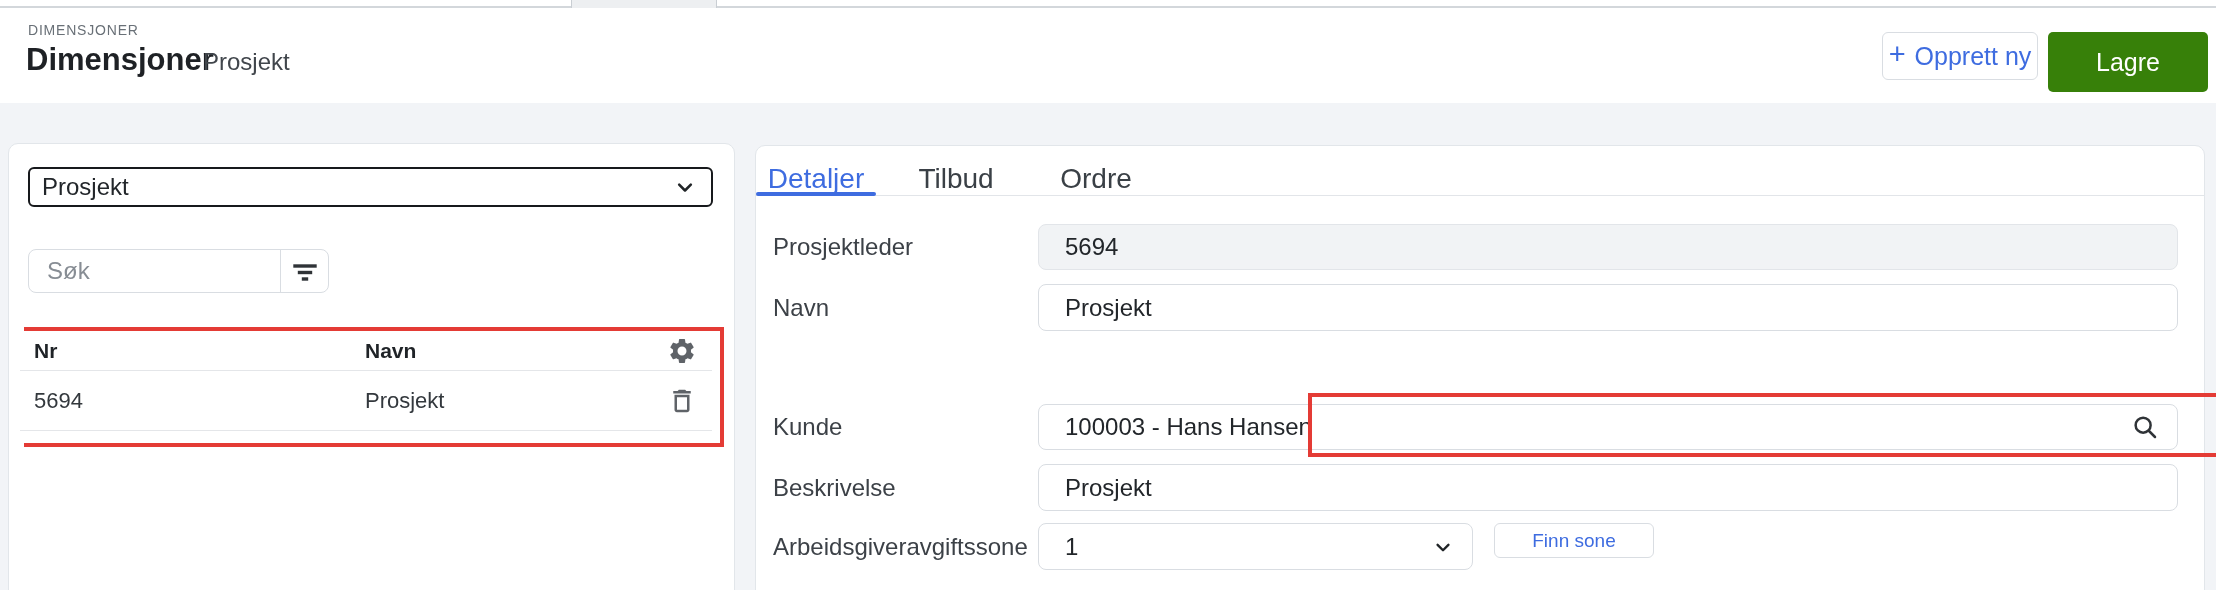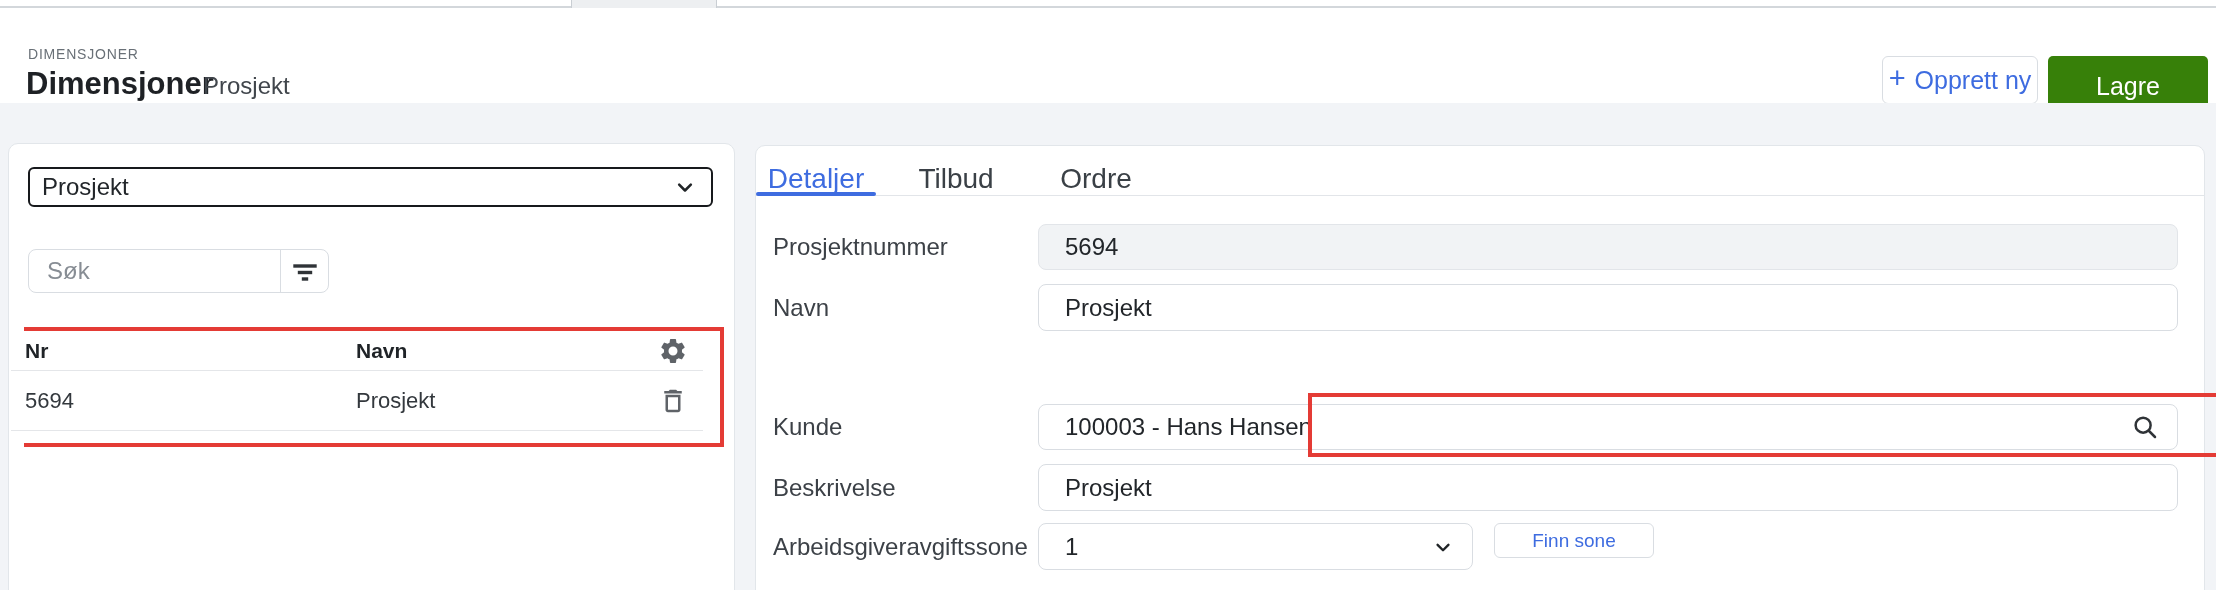--- a/index.html
+++ b/index.html
@@ -5,21 +5,21 @@
   * { margin:0; padding:0; box-sizing:border-box; }
   html,body { background:#fff; }
   body { font-family:"Liberation Sans", sans-serif; color:#22262a; }
   #page { position:relative; width:2216px; height:590px; overflow:hidden; background:#fff; }
 
   
   .topstrip { position:absolute; left:0; top:0; width:2216px; height:8px; background:#fff; border-bottom:2px solid #d3d7db; }
   .topstrip .seg-mid { position:absolute; left:571px; top:0; width:146px; height:8px; background:#edeff1; border-left:1px solid #c9ced3; border-right:1px solid #c9ced3; }
 
   
-  .header { position:absolute; left:0; top:8px; width:2216px; height:95px; background:#fff;margin-top:24px; }
+  .header { position:absolute; left:0; top:8px; width:2216px; height:95px; background:#fff; }
   .eyebrow { position:absolute; left:28px; top:14px; font-size:14px; font-weight:500; letter-spacing:0.8px; color:#697077; }
   .page-title { position:absolute; left:26px; top:34px; font-size:31px; font-weight:700; color:#1e2125; }
   .page-subtitle { position:absolute; left:203px; top:40px; font-size:24px; color:#41464c; }
 
   .btn { display:flex; align-items:center; justify-content:center; cursor:pointer; }
   .btn-create { position:absolute; left:1882px; top:24px; width:156px; height:48px; background:#fff; border:1px solid #d9dde2; border-radius:6px; color:#3e6ce0; font-size:25px; font-weight:500; gap:9px; }
   .btn-create .plus { font-size:29px; font-weight:400; line-height:1; margin-top:-3px; }
   .btn-save { position:absolute; left:2048px; top:24px; width:160px; height:60px; background:#378009; border:none; border-radius:5px; color:#fff; font-size:25px; font-weight:500; }
 
   
@@ -34,21 +34,21 @@
   .dim-select .chev { position:absolute; right:12px; top:50%; transform:translateY(-50%); }
 
   .search-combo { position:absolute; left:19px; top:105px; width:301px; height:44px; border:1px solid #d9dde2; border-radius:8px; background:#fff; display:flex; }
   .search-combo input { width:251px; height:100%; border:none; outline:none; background:transparent; padding:0 10px 0 18px; font-size:24px; color:#22262a; font-family:inherit; }
   .search-combo input::placeholder { color:#878d94; opacity:1; }
   .filter-btn { width:50px; height:100%; border-left:1px solid #d9dde2; display:flex; align-items:center; justify-content:center; cursor:pointer; }
 
   .annot { position:absolute; border:4px solid #e43b35; pointer-events:none; }
   .annot-table { left:15px; top:183px; width:700px; height:120px; }
 
-  .mini-table { position:absolute; left:2px; top:187px; width:692px; height:112px; background:#fff; }
+  .mini-table { position:absolute; left:11px; top:187px; width:692px; height:112px; background:#fff; }
   .mt-head { position:absolute; left:0; top:0; width:100%; height:40px; border-bottom:1px solid #e4e6e9; }
   .mt-row  { position:absolute; left:0; top:40px; width:100%; height:60px; border-bottom:1px solid #e4e6e9; cursor:pointer; }
   .mt-cell-nr   { position:absolute; left:14px; top:50%; transform:translateY(-50%); }
   .mt-cell-navn { position:absolute; left:345px; top:50%; transform:translateY(-50%); }
   .mt-head .mt-cell-nr, .mt-head .mt-cell-navn { font-size:21px; font-weight:700; color:#1f2327; }
   .mt-row .mt-cell-nr, .mt-row .mt-cell-navn { font-size:22px; color:#33383d; }
   .mt-iconbox { position:absolute; right:14px; top:50%; transform:translateY(-50%); width:32px; height:32px; display:flex; align-items:center; justify-content:center; cursor:pointer; }
 
   
   .right-card { left:755px; top:145px; width:1450px; height:470px; }
@@ -161,21 +161,21 @@
   <div class="card right-card">
 
     <div class="tabrow">
       <div class="tab t1 active">Detaljer</div>
       <div class="tab t2">Tilbud</div>
       <div class="tab t3">Ordre</div>
       <div class="tab-underline"></div>
     </div>
 
     <div class="frow r1">
-      <span class="flabel">Prosjektnummer</span>
+      <span class="flabel">Prosjektleder</span>
       <div class="ffield w-full">
         <input class="ro" type="text" readonly="" value="5694" style="">
       </div>
     </div>
 
     <div class="frow r2">
       <span class="flabel">Navn</span>
       <div class="ffield w-full">
         <input type="text" value="Prosjekt" style="">
       </div>

